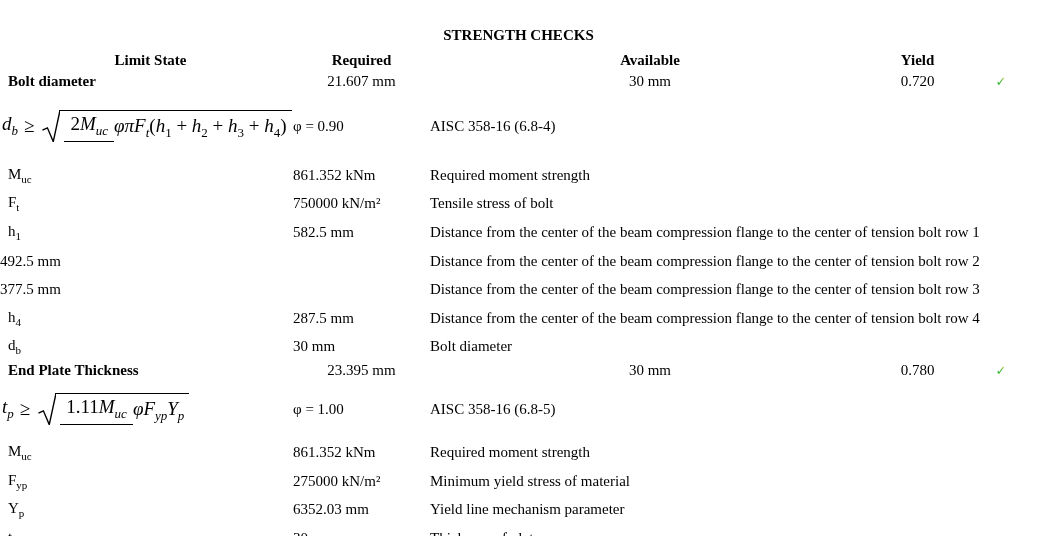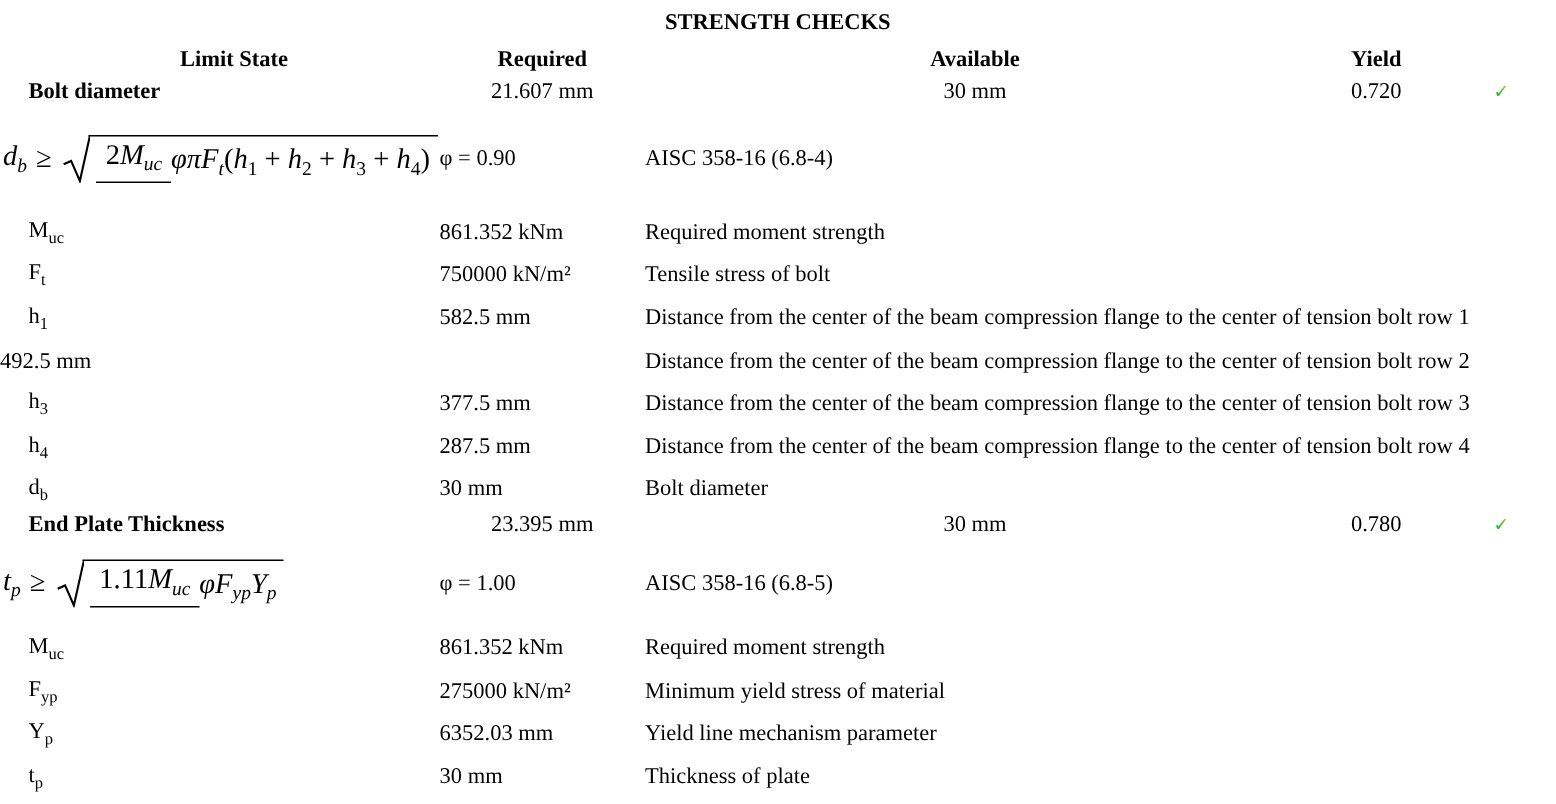--- a/index.html
+++ b/index.html
@@ -1,22 +1,22 @@
 <!DOCTYPE html>
 <html><head>
 <meta charset="utf-8">
 <style>
   html,body{margin:0;padding:0;background:#ffffff;}
   .page{width:1037px;height:536px;font-family:"Liberation Serif",serif;color:#000;overflow:hidden;position:relative;}
-  .title{height:28px;line-height:30px;text-align:center;font-weight:bold;font-size:15px;}
+  .title{height:28px;line-height:30px;text-align:center;font-weight:bold;font-size:15px;margin-top:20px;}
   .grid{display:grid;grid-template-columns:293px 137px 440px 95px 72px;align-items:center;}
   .hdr{height:24px;font-weight:bold;}
   .hdr .c1{text-align:center;}
   .c{font-size:15px;}
-  .c1{padding-left:19px;}
+  .c1{padding-left:8px;}
   .center{text-align:center;}
   .chk-row{height:19px;}
   .chk-name{font-weight:bold;}
   .status{text-align:center;}
   .check-glyph{font-family:"DejaVu Sans",sans-serif;font-size:13px;font-weight:bold;color:#2eb82e;}
   @supports(-webkit-background-clip:text){
     .check-glyph{background:linear-gradient(55deg,#2eb82e 45%,#a8c832 78%);-webkit-background-clip:text;background-clip:text;color:transparent;}
   }
   .formula-row.f1{height:70px;}
   .formula-row.f2{height:58px;}
@@ -90,21 +90,20 @@
       <div class="grid param-row">
         <div class="c c1"><span>h</span><span class="sym-sub">1</span></div>
         <div class="c">582.5 mm</div>
         <div class="c desc">Distance from the center of the beam compression flange to the center of tension bolt row 1</div>
       </div>
       <div class="grid param-row">
         <div class="c">492.5 mm</div>
         <div class="c desc">Distance from the center of the beam compression flange to the center of tension bolt row 2</div>
       </div>
       <div class="grid param-row">
-        <div class="c c1"><span>h</span><span class="sym-sub">3</span></div>
         <div class="c">377.5 mm</div>
         <div class="c desc">Distance from the center of the beam compression flange to the center of tension bolt row 3</div>
       </div>
       <div class="grid param-row">
         <div class="c c1"><span>h</span><span class="sym-sub">4</span></div>
         <div class="c">287.5 mm</div>
         <div class="c desc">Distance from the center of the beam compression flange to the center of tension bolt row 4</div>
       </div>
       <div class="grid param-row">
         <div class="c c1"><span>d</span><span class="sym-sub">b</span></div>

